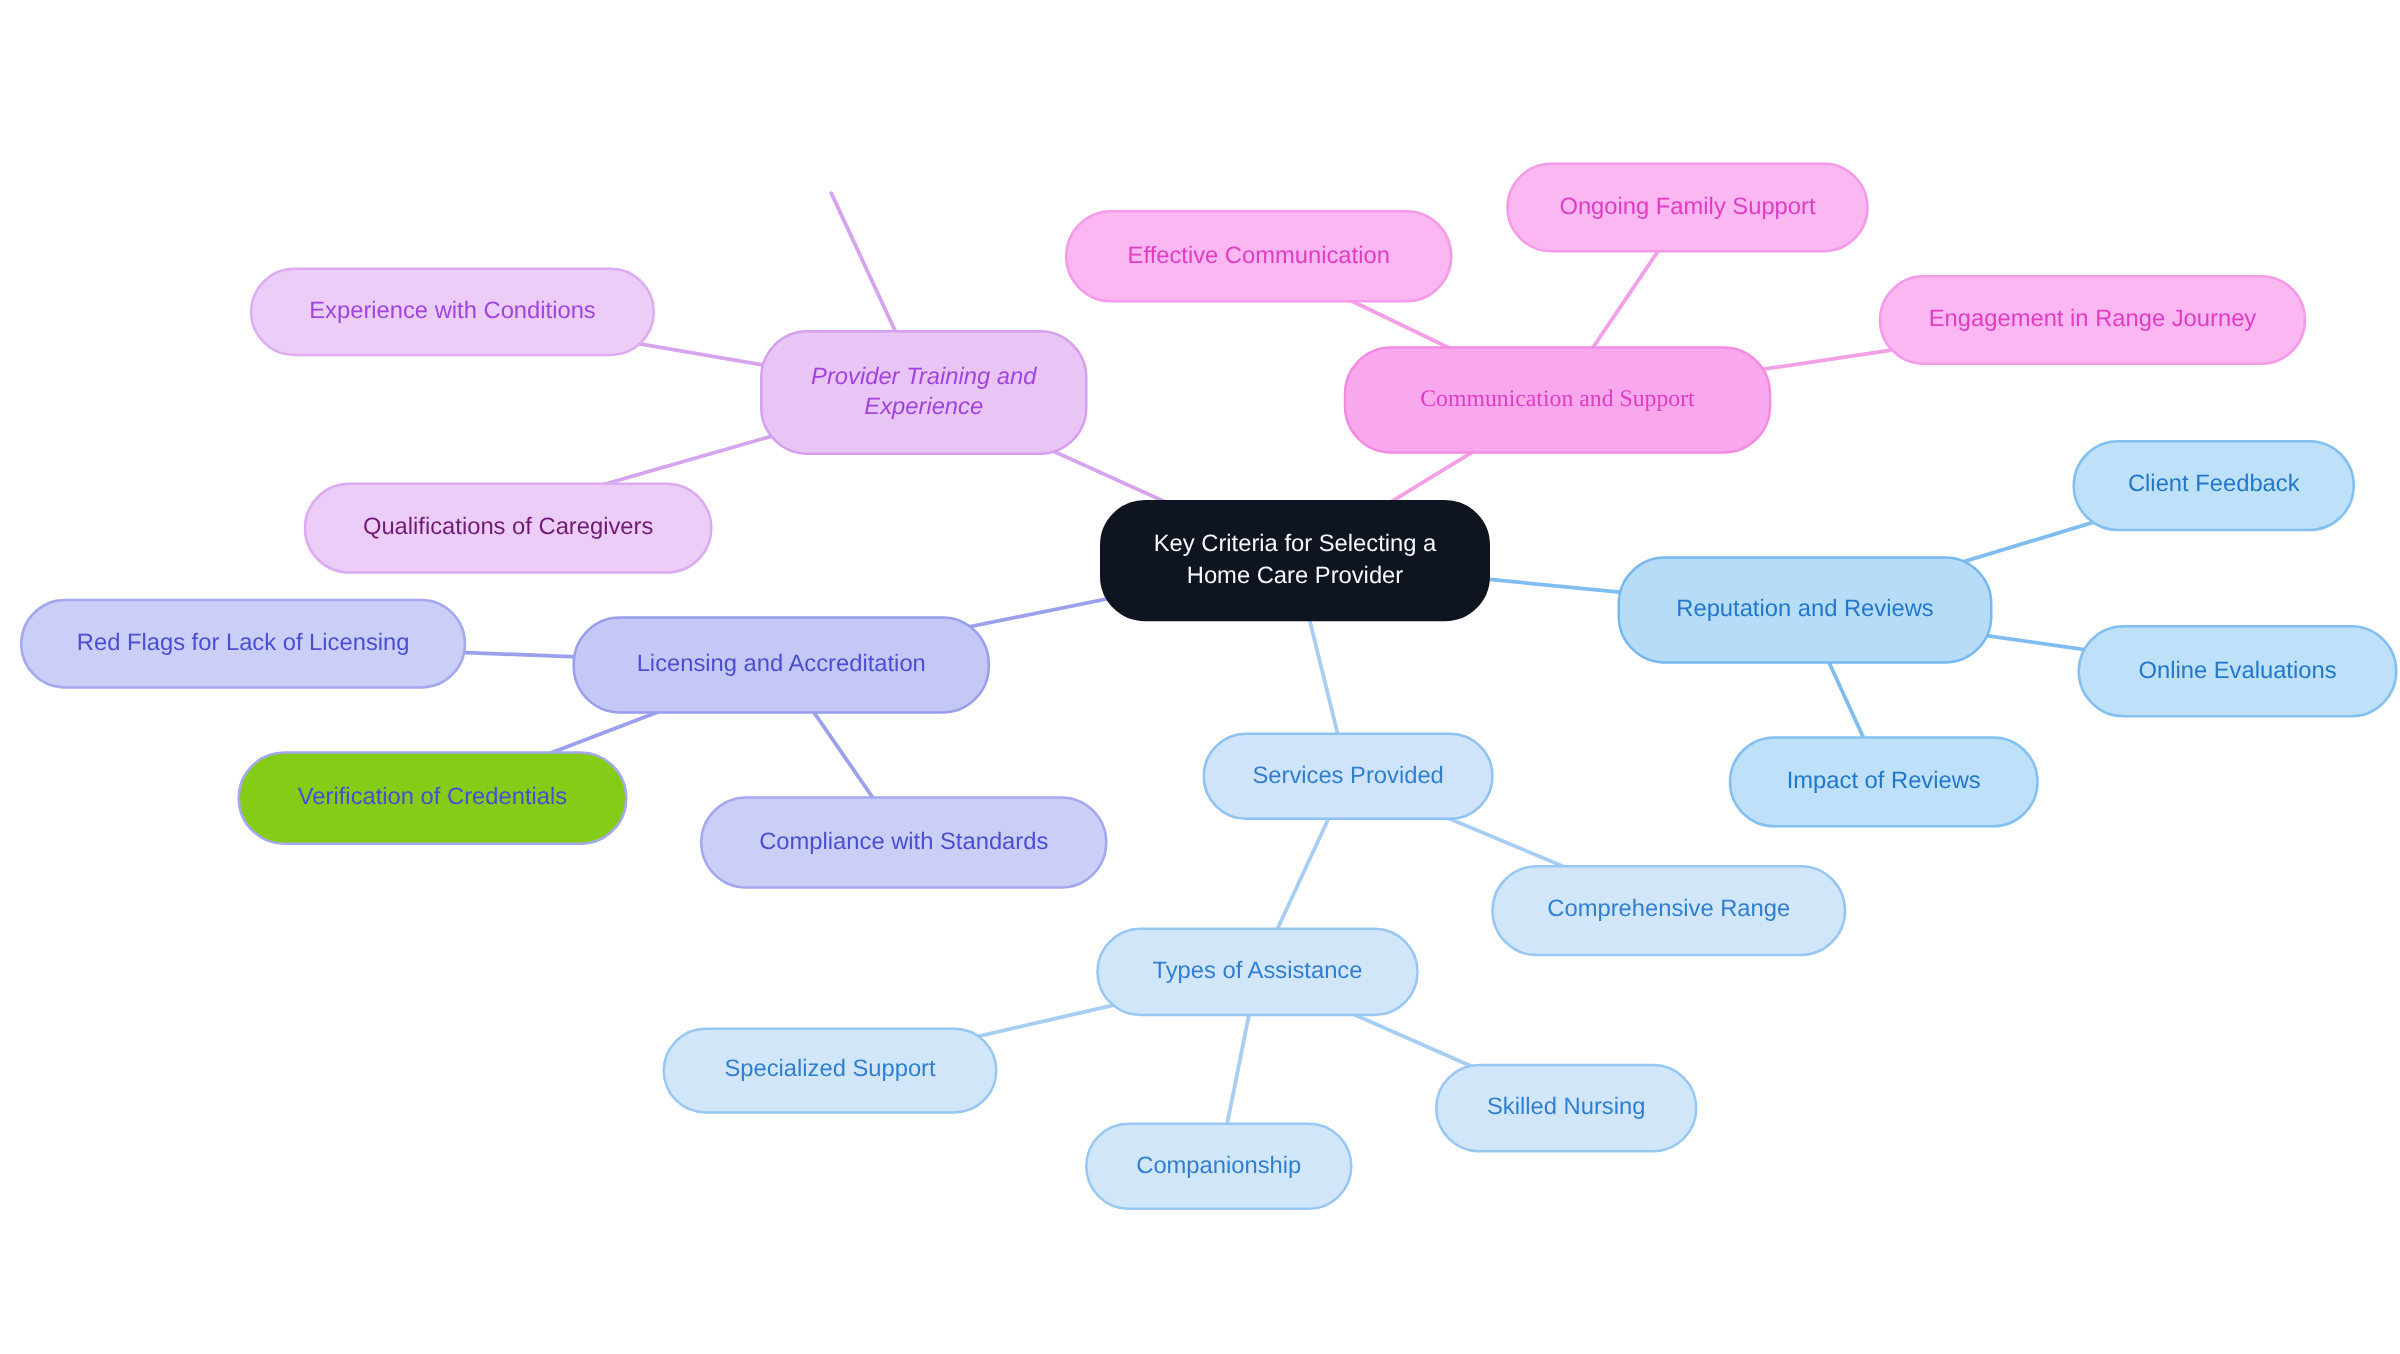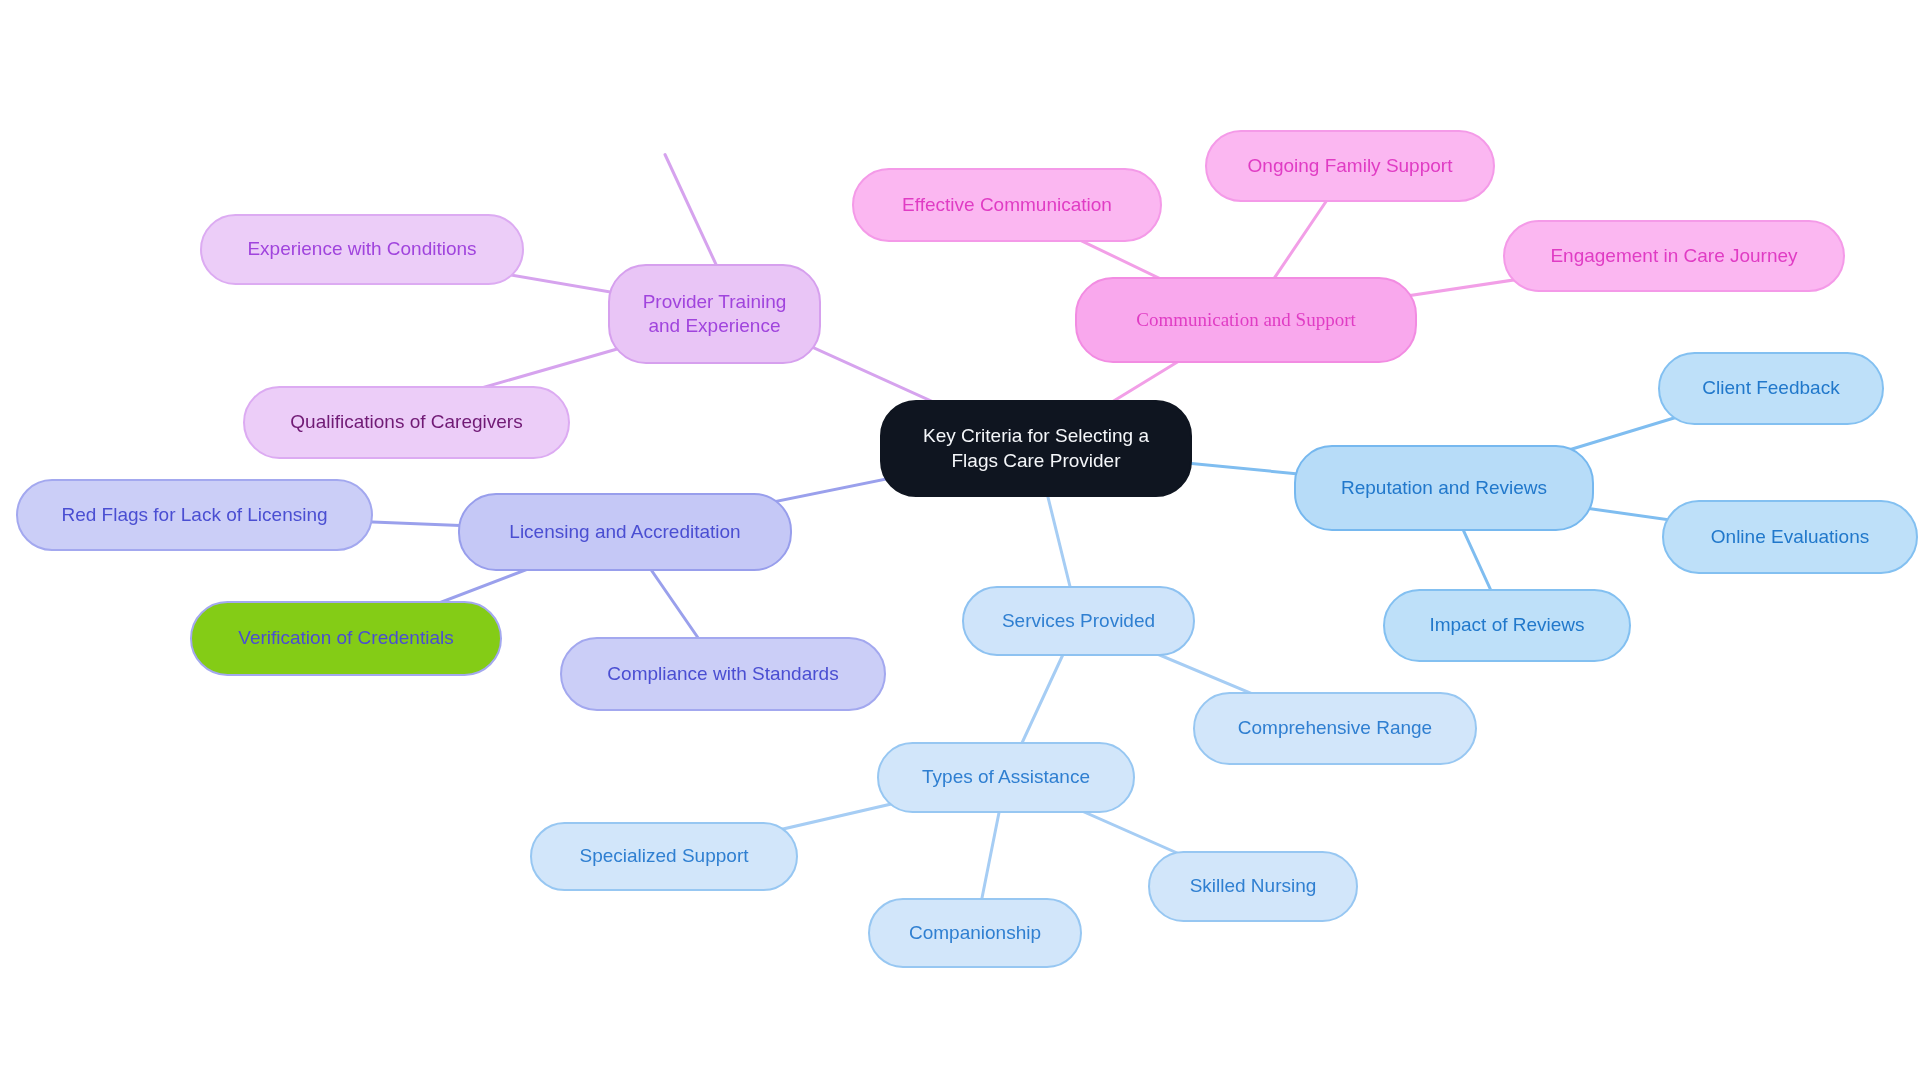--- a/index.html
+++ b/index.html
@@ -63,42 +63,42 @@
       <line x1="625" y1="532" x2="346" y2="638.5" stroke="#9aa0ec" stroke-width="3" stroke-linecap="round"></line>
       <line x1="625" y1="532" x2="723" y2="674" stroke="#9aa0ec" stroke-width="3" stroke-linecap="round"></line>
       <line x1="1078.5" y1="621" x2="1335" y2="728.5" stroke="#a6cdf4" stroke-width="3" stroke-linecap="round"></line>
       <line x1="1078.5" y1="621" x2="1006" y2="777.5" stroke="#a6cdf4" stroke-width="3" stroke-linecap="round"></line>
       <line x1="1006" y1="777.5" x2="664" y2="856.5" stroke="#a6cdf4" stroke-width="3" stroke-linecap="round"></line>
       <line x1="1006" y1="777.5" x2="975" y2="933" stroke="#a6cdf4" stroke-width="3" stroke-linecap="round"></line>
       <line x1="1006" y1="777.5" x2="1253" y2="886.5" stroke="#a6cdf4" stroke-width="3" stroke-linecap="round"></line>
     </svg>
 
 <div class="mm-node" style="left: 880px; top: 400px; width: 312px; height: 97px; background: rgb(15, 21, 32); border-color: rgb(15, 21, 32); color: rgb(245, 247, 250); border-radius: 36px;">
-      <span>Key Criteria for Selecting a Flags Care Provider</span>
+      <span>Key Criteria for Selecting a Home Care Provider</span>
     </div>
-    <div class="mm-node" style="left: 608px; top: 264px; width: 213px; height: 100px; background: rgb(233, 197, 246); border-color: rgb(214, 160, 238); color: rgb(160, 68, 221);">
+    <div class="mm-node" style="left: 608px; top: 264px; width: 262px; height: 100px; background: rgb(233, 197, 246); border-color: rgb(214, 160, 238); color: rgb(160, 68, 221); font-style: italic;">
       <span>Provider Training and Experience</span>
     </div>
     <div class="mm-node" style="left: 200px; top: 214px; width: 324px; height: 71px; background: rgb(236, 205, 248); border-color: rgb(220, 171, 242); color: rgb(160, 68, 221);">
       <span>Experience with Conditions</span>
     </div>
     <div class="mm-node" style="left: 243px; top: 373px; width: 327px; height: 73px; background: rgb(236, 205, 248); border-color: rgb(220, 171, 242); color: #701a75; margin-top: 13px;">
       <span>Qualifications of Caregivers</span>
     </div>
     <div class="mm-node" style="left: 1075px; top: 277px; width: 342px; height: 86px; background: rgb(249, 168, 237); border-color: rgb(242, 140, 226); color: rgb(224, 60, 196); font-family: Liberation Serif, serif;">
       <span>Communication and Support</span>
     </div>
     <div class="mm-node" style="left: 852px; top: 168px; width: 310px; height: 74px; background: rgb(251, 183, 241); border-color: rgb(244, 154, 232); color: rgb(224, 60, 196);">
       <span>Effective Communication</span>
     </div>
     <div class="mm-node" style="left: 1205px; top: 130px; width: 290px; height: 72px; background: rgb(251, 183, 241); border-color: rgb(244, 154, 232); color: rgb(224, 60, 196);">
       <span>Ongoing Family Support</span>
     </div>
     <div class="mm-node" style="left: 1503px; top: 220px; width: 342px; height: 72px; background: rgb(251, 183, 241); border-color: rgb(244, 154, 232); color: rgb(224, 60, 196);">
-      <span>Engagement in Care Journey</span>
+      <span>Engagement in Range Journey</span>
     </div>
     <div class="mm-node" style="left: 1294px; top: 445px; width: 300px; height: 86px; background: rgb(183, 220, 248); border-color: rgb(118, 184, 239); color: rgb(33, 120, 203);">
       <span>Reputation and Reviews</span>
     </div>
     <div class="mm-node" style="left: 1658px; top: 352px; width: 226px; height: 73px; background: rgb(190, 224, 249); border-color: rgb(131, 192, 241); color: rgb(33, 120, 203);">
       <span>Client Feedback</span>
     </div>
     <div class="mm-node" style="left: 1662px; top: 500px; width: 256px; height: 74px; background: rgb(190, 224, 249); border-color: rgb(131, 192, 241); color: rgb(33, 120, 203);">
       <span>Online Evaluations</span>
     </div>

